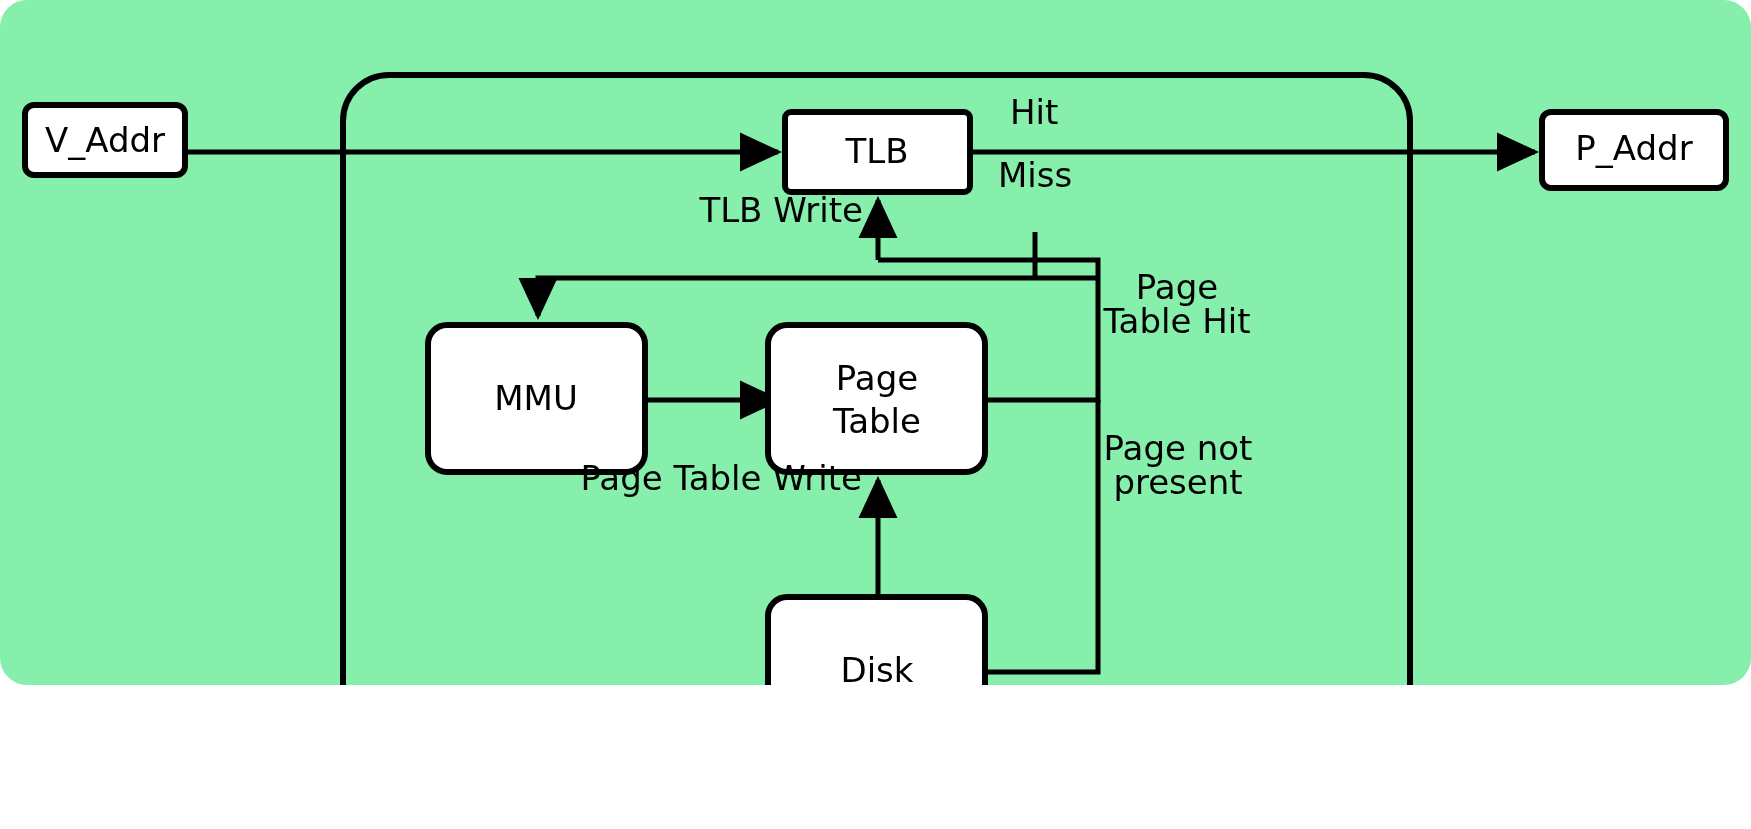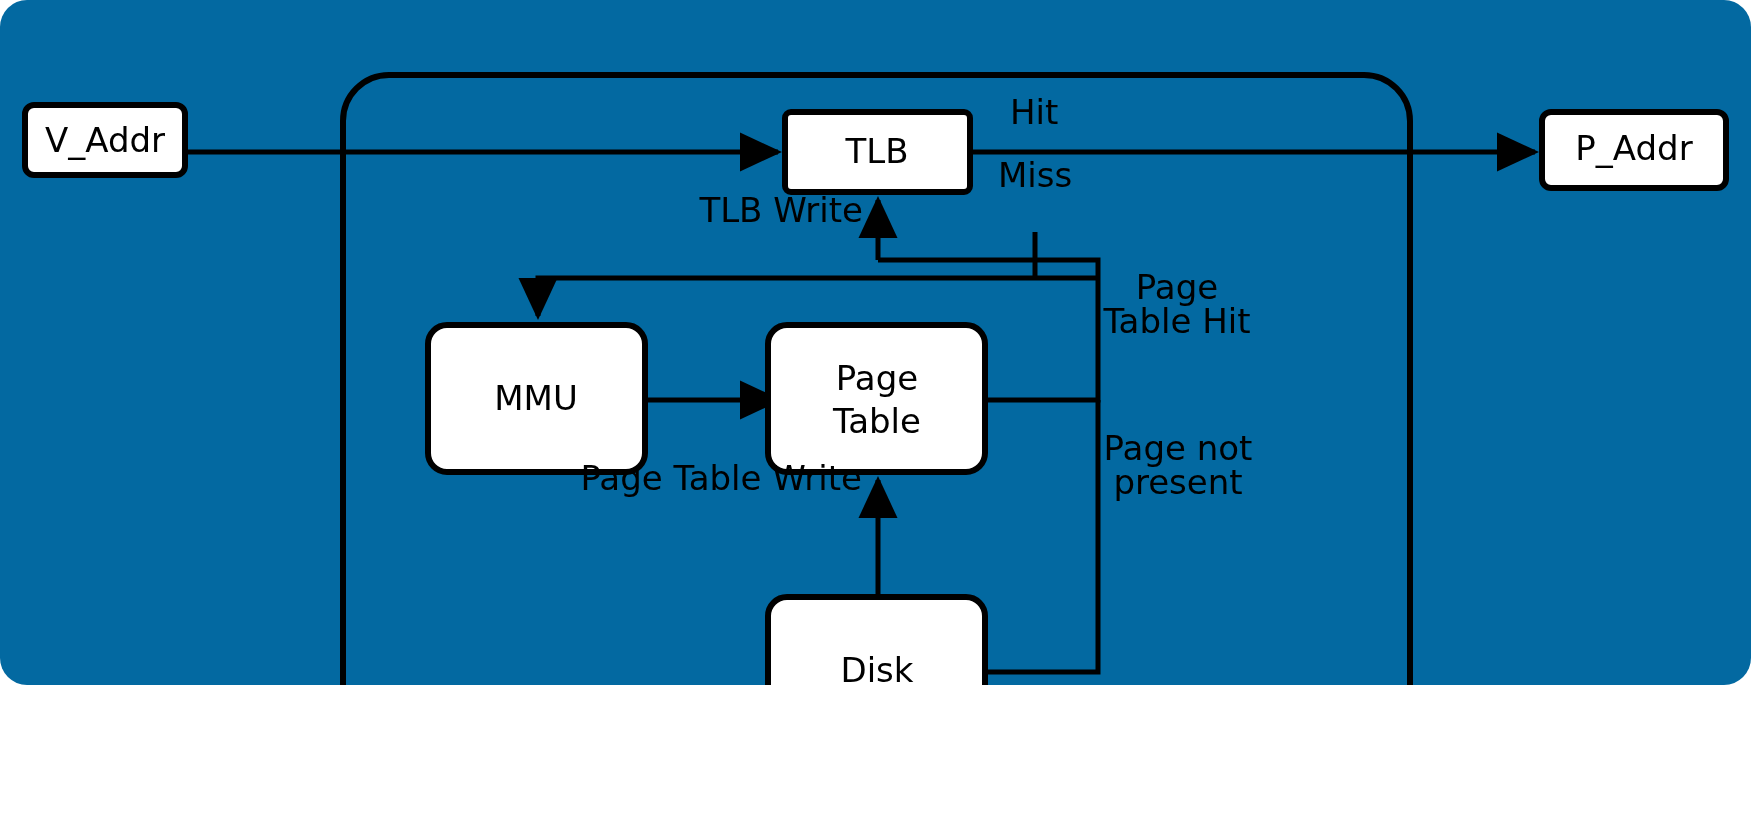--- a/index.html
+++ b/index.html
@@ -8,21 +8,21 @@
     padding: 0;
     background: #ffffff;
   }
   body {
     font-family: "DejaVu Sans", "Liberation Sans", sans-serif;
   }
   #diagram-root {
     position: relative;
     width: 1751px;
     height: 685px;
-    background: #0369a1;
+    background: #86efac;
     overflow: hidden;
     border-radius: 27px;
   }
   svg#diagram-svg {
     display: block;
     width: 1751px;
     height: 829px;
   }
   .node-rect {
     fill: #ffffff;

